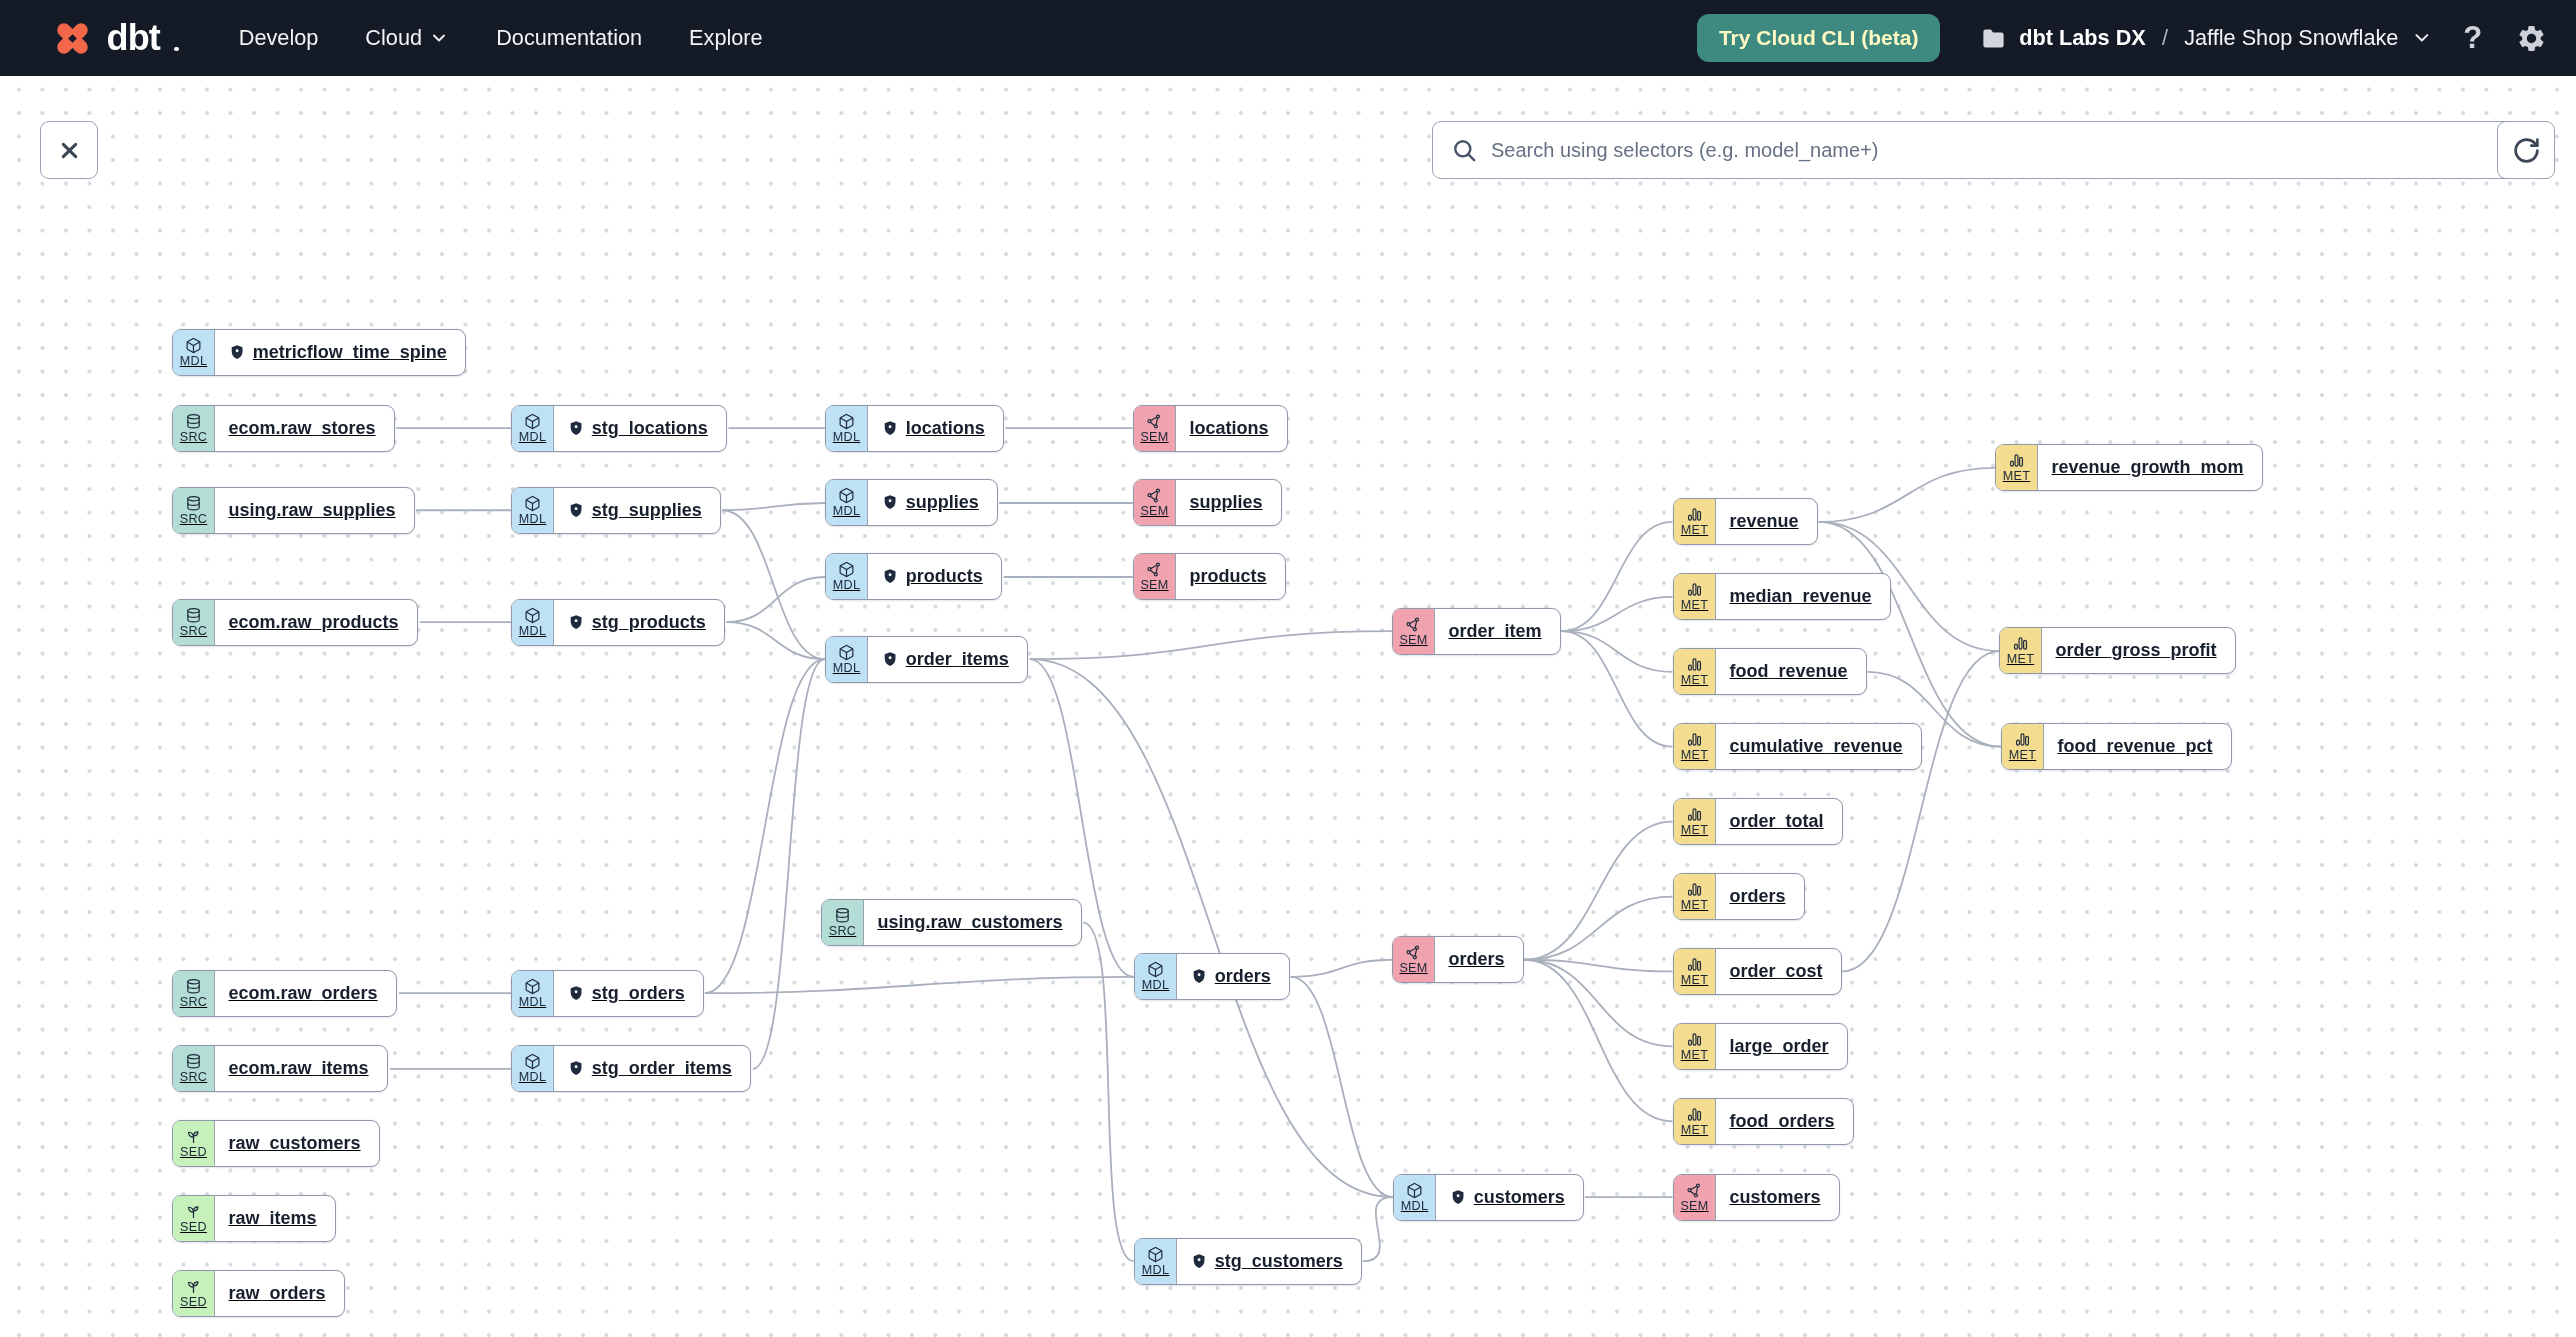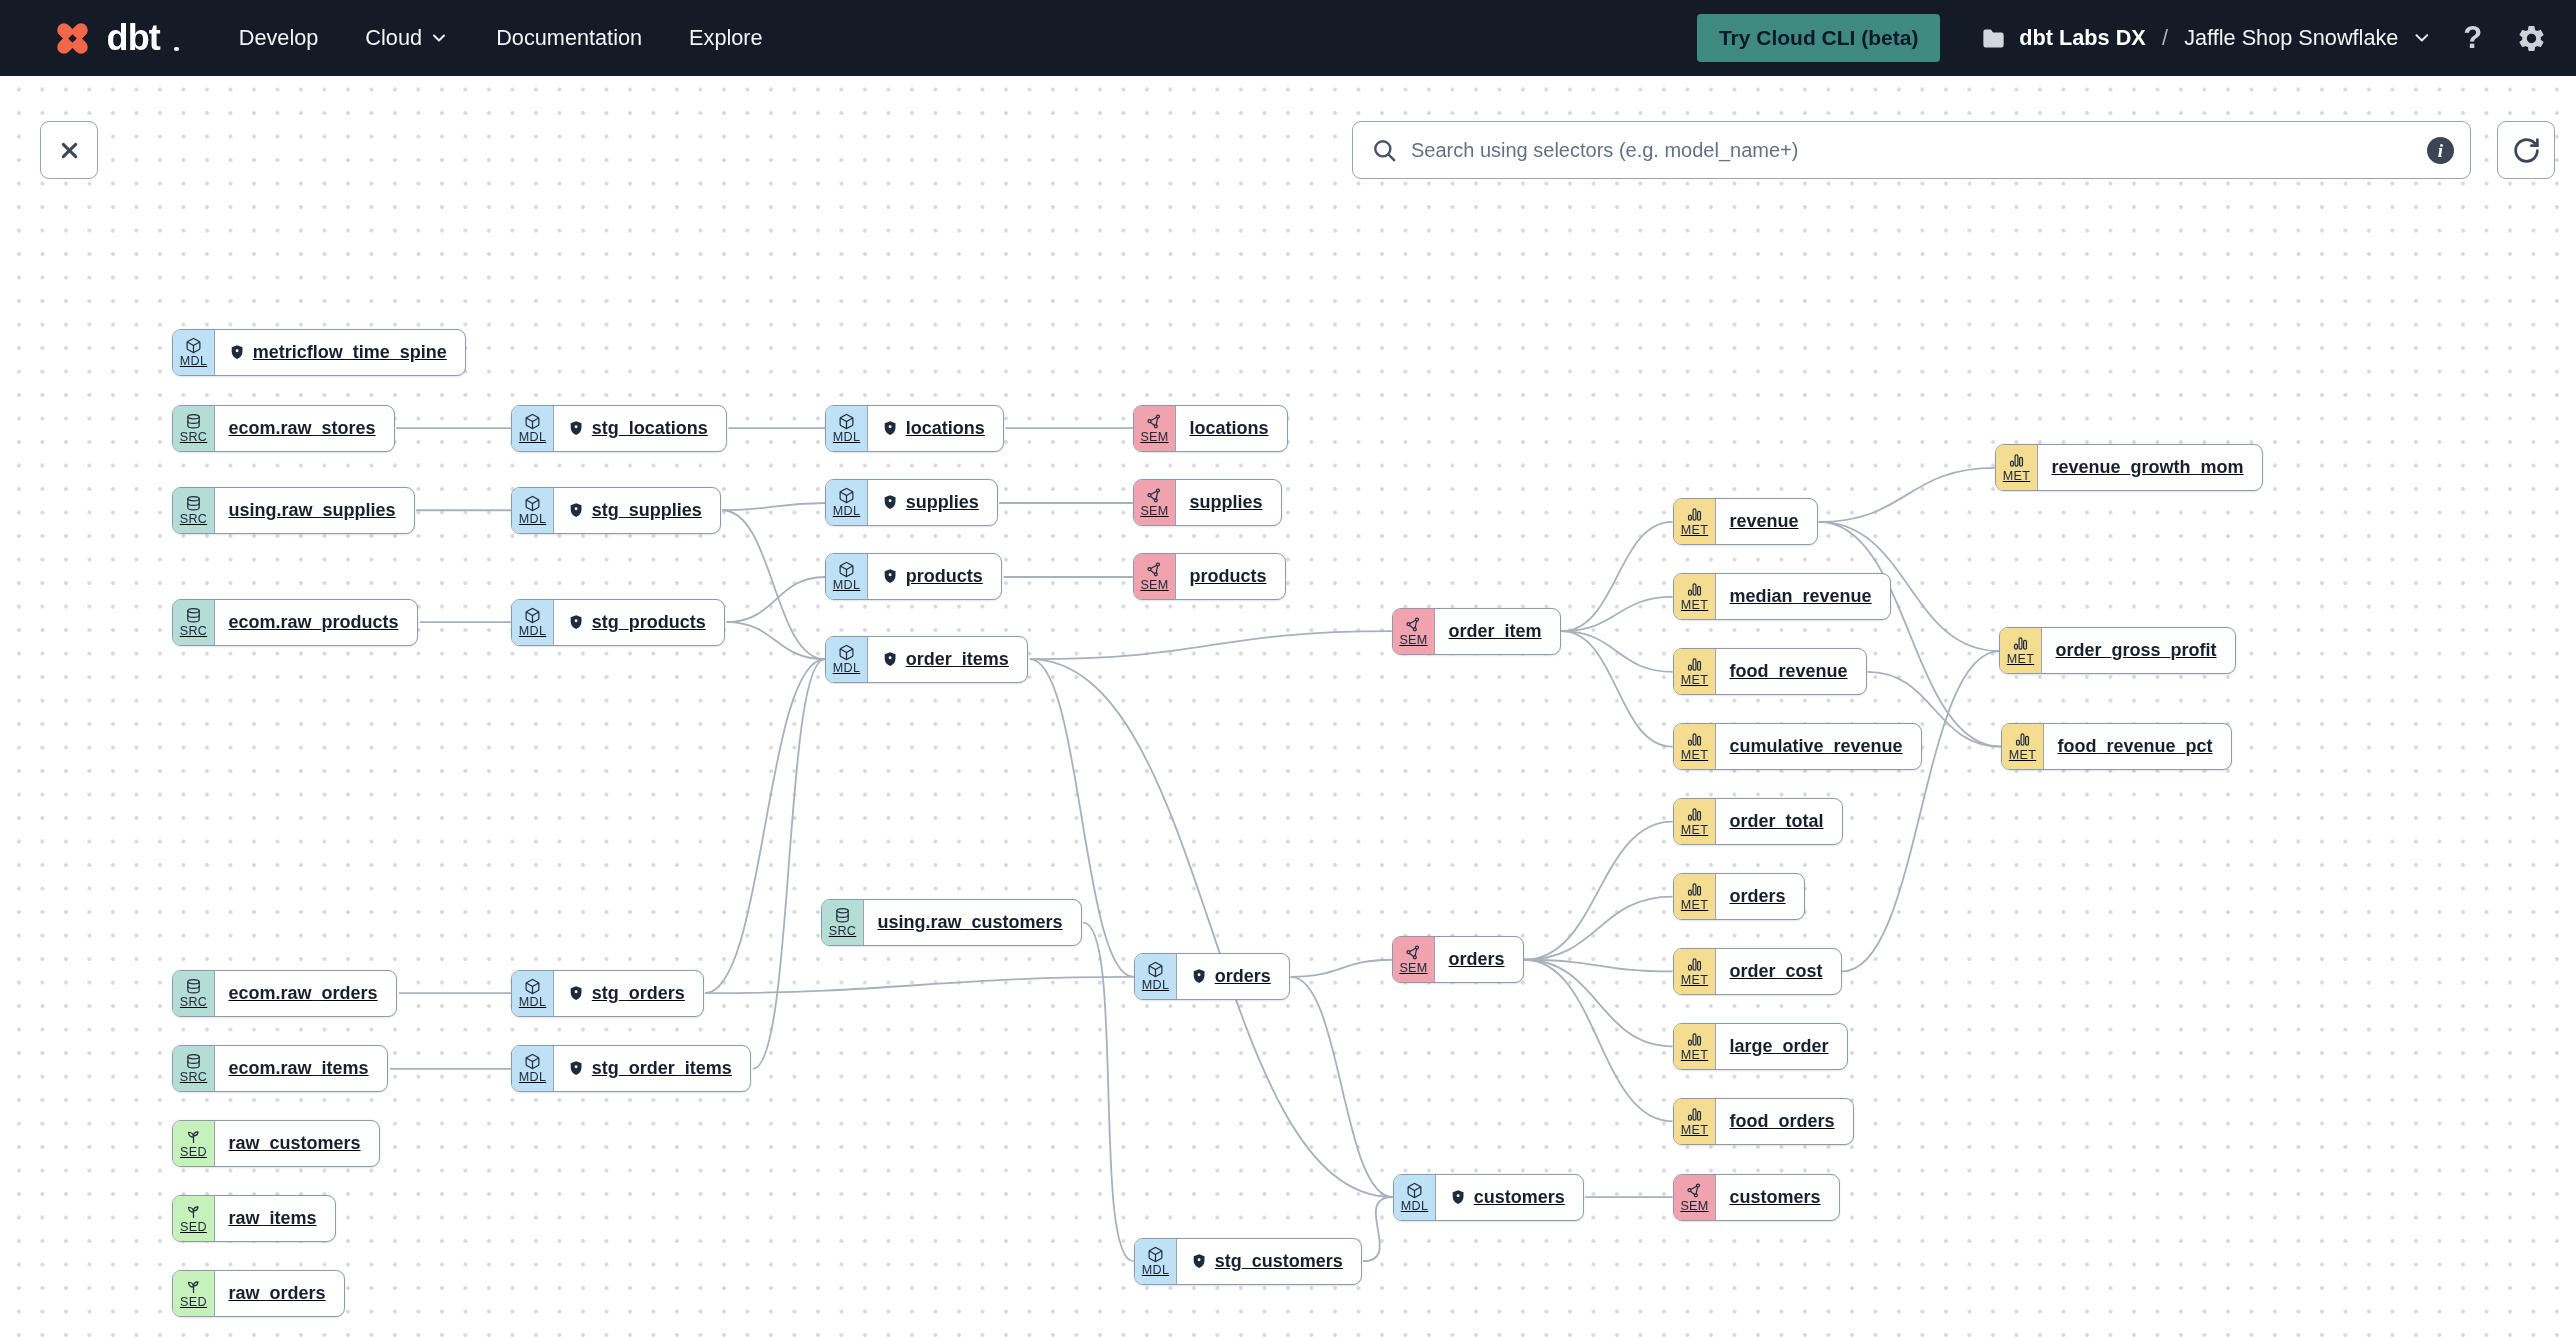--- a/index.html
+++ b/index.html
@@ -8,43 +8,43 @@
 
   
   .navbar { position:relative; width:2576px; height:76px; background:#141b27;
     display:flex; align-items:center; padding:0 25px 0 51px; color:#fff; }
   .brand { display:flex; align-items:center; gap:12.6px; }
   .brand-text { font-size:36px; font-weight:bold; color:#fff; letter-spacing:-0.9px; }
   .brand-dot { width:4.5px; height:4.5px; background:#fff; border-radius:50%; align-self:flex-end; margin:0 0 8.1px 1.8px; }
   .nav-items { display:flex; align-items:center; gap:47px; margin-left:60px; }
   .nav-item { font-size:21.7px; font-weight:400; color:#f2f4f7; cursor:pointer; display:flex; align-items:center; gap:7.2px; }
   .nav-right { margin-left:auto; display:flex; align-items:center; gap:27px; }
-  .cta-btn { background:#3e8a80; color:#0f172a; font-size:21px; font-weight:600;
-    border:none; border-radius:4px; padding:11.7px 21.7px; cursor:pointer; }
+  .cta-btn { background:#3e8a80; color:#fef9c3; font-size:21px; font-weight:600;
+    border:none; border-radius:12px; padding:11.7px 21.7px; cursor:pointer; }
   .proj-sel { display:flex; align-items:center; gap:12.6px; cursor:pointer; margin-left:12.6px; }
   .acct { font-size:21.7px; font-weight:bold; color:#fff; }
   .crumb-sep { font-size:21.7px; color:#aeb4bf; margin:0 3.6px; }
   .proj { font-size:21.7px; font-weight:400; color:#f2f4f7; }
   .nav-icon-btn { background:none; border:none; cursor:pointer; display:flex; align-items:center; padding:3.6px; }
   .help-glyph { font-size:31px; font-weight:600; color:#ced3db; font-family:"Liberation Sans",sans-serif; }
 
   
   .canvas { position:relative; width:2576px; height:1262px; background:#fff;
     background-image:radial-gradient(circle, #d6d9de 2px, transparent 2.1px);
     background-size:23.5px 23.5px; background-position:7.2px 1.8px; }
   #edges { position:absolute; left:0; top:0; z-index:1; }
   #edges path { fill:none; stroke:#a9b0bd; stroke-width:2; }
 
   
   .tool-box { position:absolute; z-index:5; background:#fff; border:1.8px solid #98a2b2;
     border-radius:9px; display:flex; align-items:center; justify-content:center; }
   .close-box { left:40px; top:45px; width:58px; height:58px; cursor:pointer; }
   .crumb-box { left:110px; top:45px; width:267px; height:58px; }
   .crumb-text { font-size:19px; color:#1e2838; font-weight:500; white-space:nowrap; }
-  .search-box { left:1352px; top:45px; width:1119px; height:58px; justify-content:flex-start; padding:0 54px 0 58px; }
+  .search-box { left:1432px; top:45px; width:1119px; height:58px; justify-content:flex-start; padding:0 54px 0 58px; }
   .search-box input { border:none; outline:none; width:100%; height:100%; font-size:20px;
     color:#1e2838; font-family:"Liberation Sans",sans-serif; background:transparent; }
   .search-box input::placeholder { color:#667084; opacity:1; }
   .search-glyph { position:absolute; left:18px; top:15.3px; }
   .info-badge { position:absolute; right:16.2px; top:15.3px; width:27px; height:27px; border-radius:50%;
     background:#3b4554; color:#fff; display:flex; align-items:center; justify-content:center;
     font-family:"Liberation Serif",serif; font-style:italic; font-weight:bold; font-size:19px; cursor:pointer; }
   .refresh-box { left:2497px; top:45px; width:58px; height:58px; cursor:pointer; }
 
   

